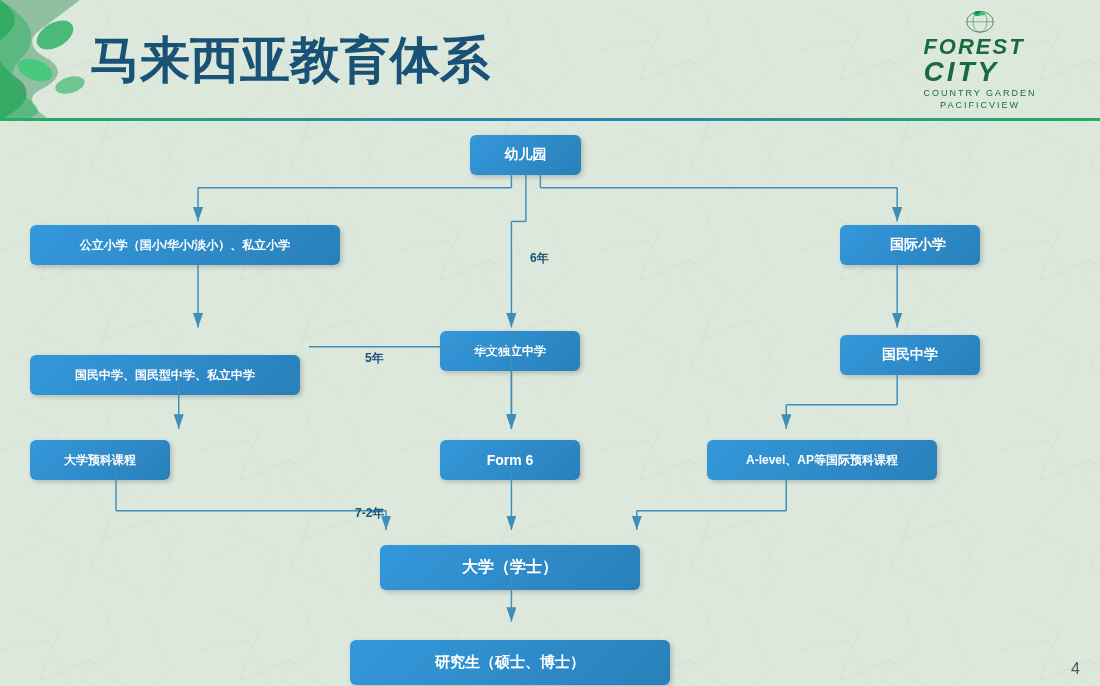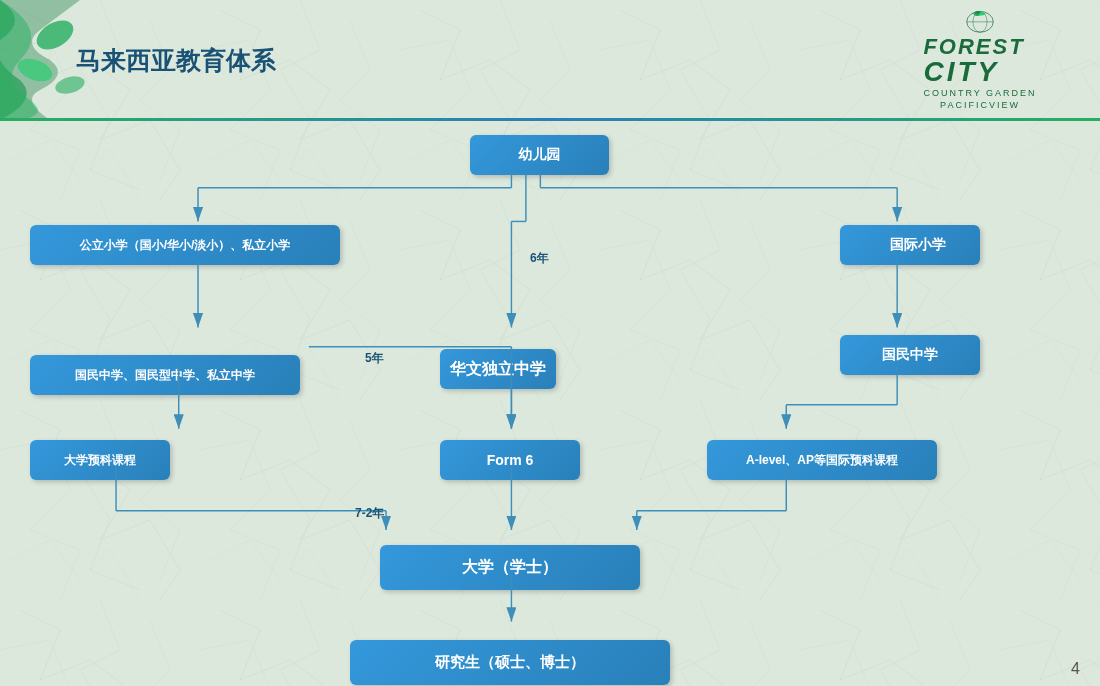--- a/index.html
+++ b/index.html
@@ -50,24 +50,24 @@
     
     .wave-left {
       position: absolute;
       top: 0; left: 0;
       width: 160px;
       height: 120px;
       z-index: 5;
     }
 
     .page-title {
-      font-size: 25px;
+      font-size: 50px;
       font-weight: bold;
       color: #1a5276;
-      margin-left: 56px;
+      margin-left: 70px;
       z-index: 10;
       position: relative;
     }
 
     
     .logo-area {
       position: absolute;
       top: 10px;
       right: 20px;
       width: 200px;
@@ -268,37 +268,37 @@
     <line x1="795" y1="400" x2="640" y2="400" stroke="#3d8eb9" stroke-width="1.5"></line>
     <line x1="640" y1="400" x2="640" y2="420" stroke="#3d8eb9" stroke-width="1.5" marker-end="url(#arrowhead)"></line>
 
     <line x1="510" y1="465" x2="510" y2="515" stroke="#3d8eb9" stroke-width="1.5" marker-end="url(#arrowhead)"></line>
   </svg>
 
   <div class="arrow-label" style="left: 530px; top: 125px;">6年</div>
   <div class="arrow-label" style="left: 365px; top: 225px;">5年</div>
   <div class="arrow-label" style="left: 355px; top: 380px;">7-2年</div>
 
-  <div class="box" style="left:470px; top:10px; width:139px; height:40px;">
+  <div class="box" style="left:470px; top:10px; width:111px; height:40px;">
     <span>幼儿园</span>
   </div>
 
   <div class="box" style="left:30px; top:100px; width:310px; height:40px; font-size:12px;">
     <span>公立小学（国小/华小/淡小）、私立小学</span>
   </div>
 
   <div class="box" style="left:840px; top:100px; width:140px; height:40px;padding-left:16px;">
     <span>国际小学</span>
   </div>
 
   <div class="box" style="left:30px; top:210px; width:270px; height:40px; font-size:12px;margin-top:20px;">
     <span>国民中学、国民型中学、私立中学</span>
   </div>
 
-  <div class="box" style="left:440px; top:224px; width:116px; height:40px; font-size:16px;">
+  <div class="box" style="left:440px; top:206px; width:140px; height:40px; font-size:12px;">
     <span>华文独立中学</span>
   </div>
 
   <div class="box" style="left:840px; top:210px; width:140px; height:40px;">
     <span>国民中学</span>
   </div>
 
   <div class="box" style="left:30px; top:315px; width:140px; height:40px; font-size:12px;">
     <span>大学预科课程</span>
   </div>

